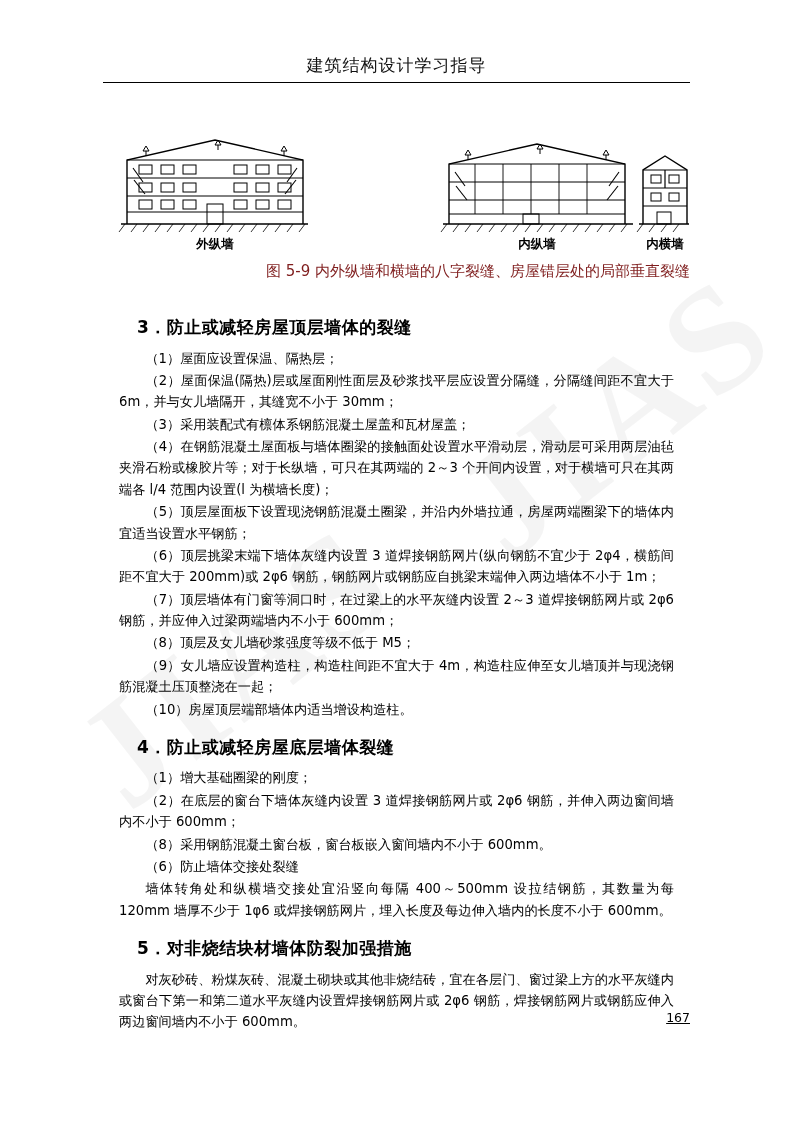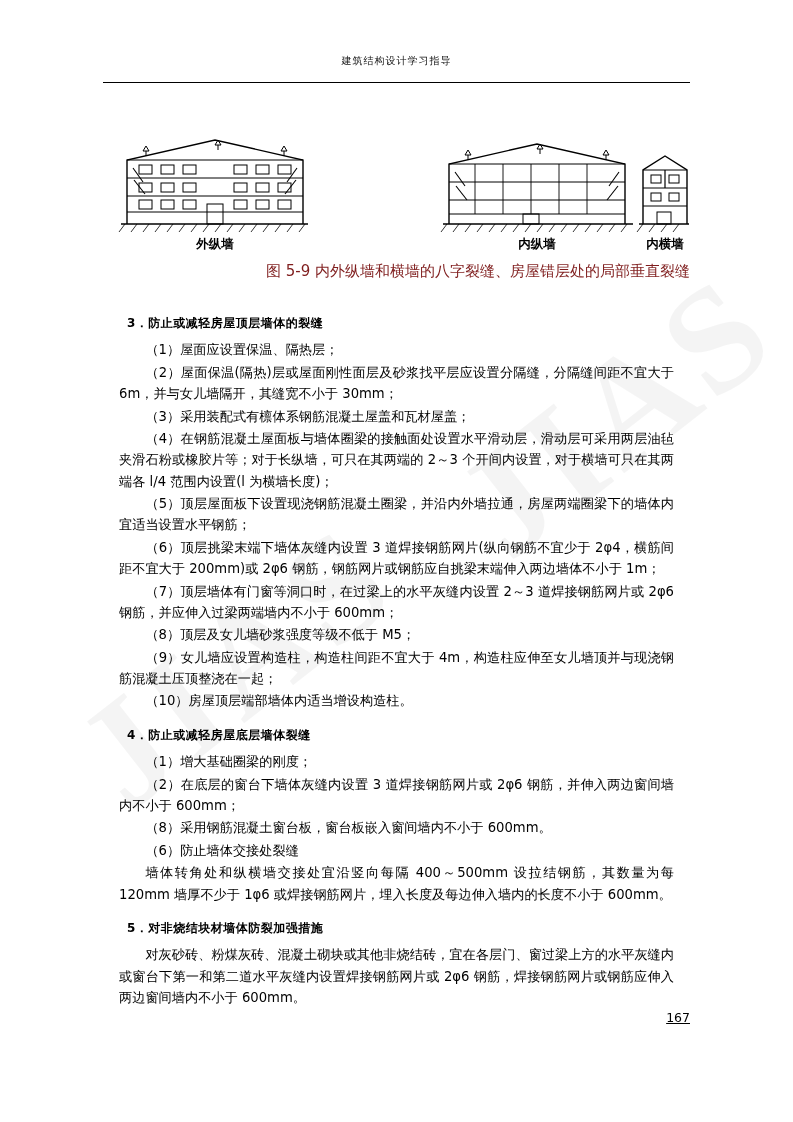--- a/index.html
+++ b/index.html
@@ -19,21 +19,21 @@
     background: #ffffff;
     overflow: hidden;
   }
   
   .header {
     position: absolute;
     left: 0;
     right: 0;
     top: 54px;
     text-align: center;
-    font-size: 10px;
+    font-size: 17px;
     letter-spacing: 1px;
     color: #111;
   }
   .header-rule {
     position: absolute;
     left: 103px;
     right: 103px;
     top: 82px;
     border-bottom: 1px solid #000;
     height: 0;
@@ -64,21 +64,21 @@
     width: 587px;
     font-size: 13.2px;
     line-height: 1.62;
     color: #000;
   }
   .sec-head {
     font-weight: bold;
     margin: 14px 0 6px 0;
     text-indent: 2em;
     letter-spacing: 0.5px;
-    font-size: 12px;
+    font-size: 17px;
   }
   .para {
     text-indent: 2em;
     margin: 1px 16px;
     text-align: justify;
   }
   
   .watermark {
     position: absolute;
     left: 0; top: 0;

